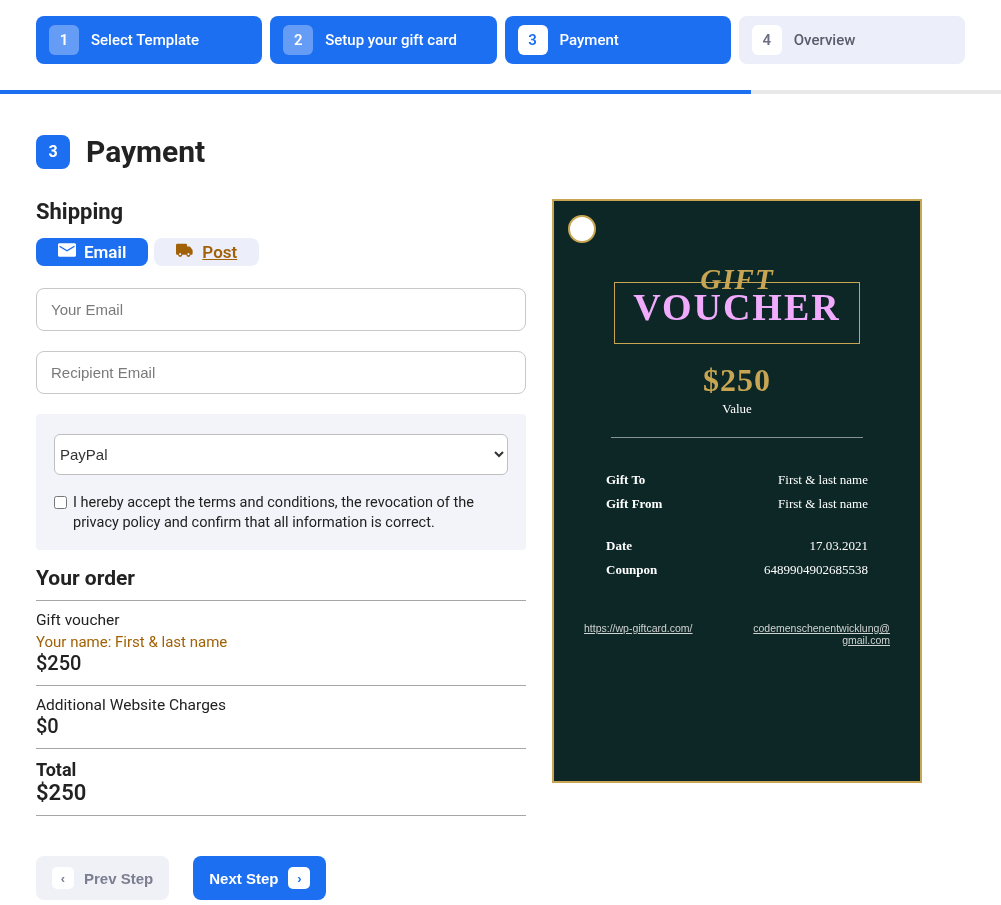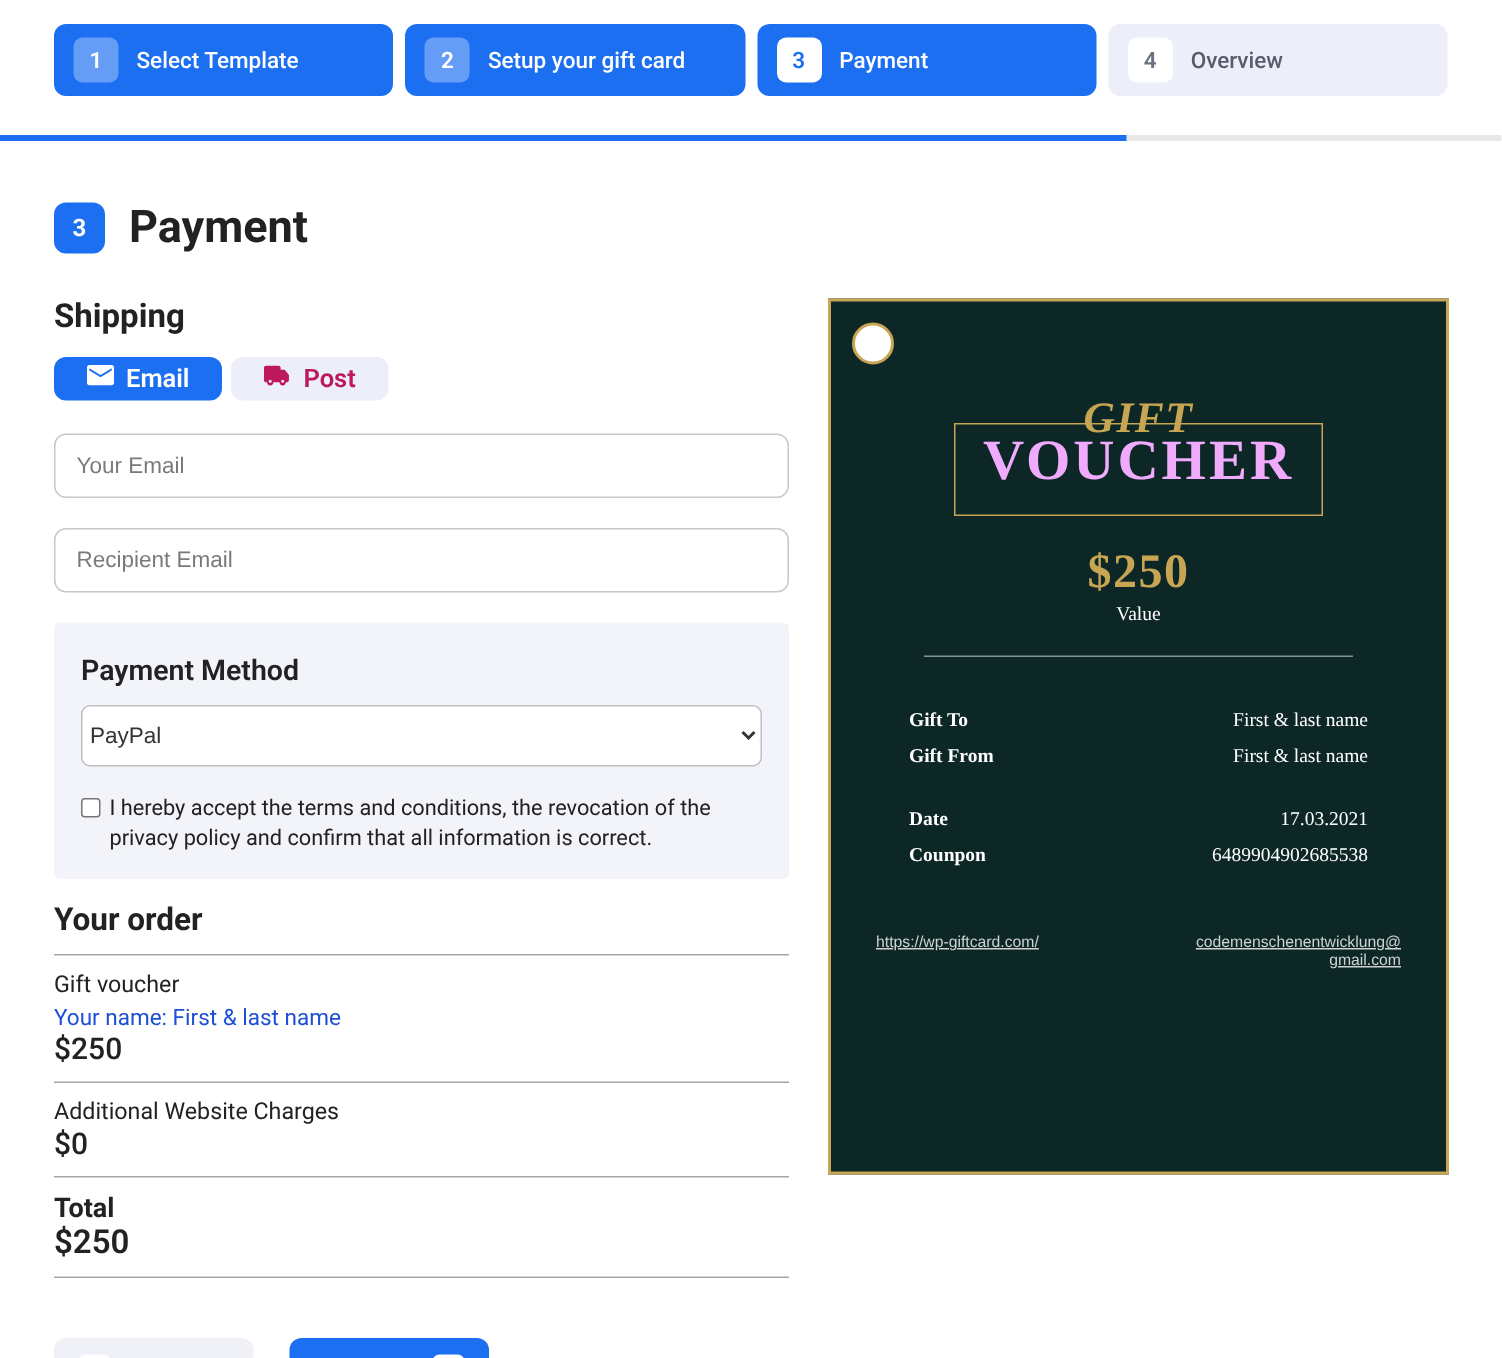--- a/index.html
+++ b/index.html
@@ -78,21 +78,21 @@
       font-size: 22px; font-weight: 700; color: #222; margin-bottom: 14px;
     }
 
     
     .ship-tabs { display: flex; margin-bottom: 22px; }
     .ship-tab {
       padding: 4px 22px; border-radius: 8px; display: flex; align-items: center; gap: 8px;
       font-size: 17px; font-weight: 600; cursor: pointer;
     }
     .ship-tab.active { background: #1d6ff2; color: #fff; }
-    .ship-tab.inactive { background: #eceefa; color: #be185d; margin-left: 6px; }
+    .ship-tab.inactive { background: #eceefa; color: #a16207; margin-left: 6px; text-decoration: underline; }
     .ship-tab svg { width: 18px; height: 16px; }
 
     
     .input {
       width: 100%; padding: 12px 14px; border: 1px solid #c8c8c9;
       border-radius: 8px; font-size: 15px; color: #444; background: #fff;
       margin-bottom: 20px;
     }
     .input::placeholder { color: #7a7a7a; }
 
@@ -111,40 +111,40 @@
     .terms-row { display: flex; align-items: flex-start; gap: 6px; font-size: 14.5px; color: #222; line-height: 1.35; }
     .terms-row input { margin-top: 3px; cursor: pointer; }
 
     
     .order-title { font-size: 21px; font-weight: 700; color: #222; margin-top: 14px; margin-bottom: 4px; }
     .order-rule { border: none; border-top: 1px solid #a6a6a6; margin: 10px 0 10px 0; }
     .order-row { display: flex; justify-content: space-between; align-items: flex-start; font-size: 15.5px; color: #222; flex-direction: column; }
     .order-row.total { font-weight: 700; font-size: 18px; }
     .order-row .amt { font-size: 20px; font-weight: 500; }
     .order-row.total .amt { font-size: 22px; font-weight: 600; }
-    .sub { font-size: 15px; color: #1d4ed8; margin-top: 4px; }
+    .sub { font-size: 15px; color: #a16207; margin-top: 4px; }
 
     
     .nav-btns { display: flex; gap: 24px; margin-top: 40px; }
     .btn {
       display: flex; align-items: center; gap: 10px; padding: 11px 16px;
       border-radius: 8px; font-size: 15px; font-weight: 600; cursor: pointer;
       border: none;
     }
     .btn.prev { background: #f0f1f7; color: #7a7e90; }
     .btn.next { background: #1d6ff2; color: #fff; }
     .btn .chev {
       width: 22px; height: 22px; border-radius: 5px; background: #fff;
       display: flex; align-items: center; justify-content: center; color: #7a7e90; font-size: 13px;
     }
     .btn.next .chev { color: #1d6ff2; }
 
     
     .voucher {
-      width: 414px; height: 584px; background: #0d2726;
+      width: 370px; height: 584px; background: #0d2726;
       border: 2px solid #c7a552; color: #fff;
       display: flex; flex-direction: column; align-items: center;
       position: relative; padding: 20px 22px;
       font-family: Georgia, "Times New Roman", serif;
     }
     .voucher .hole {
       position: absolute; top: 14px; left: 14px;
       width: 28px; height: 28px; border-radius: 50%;
       background: #fff; border: 2px solid #c7a552;
     }
@@ -228,21 +228,20 @@
             </svg>
         </span>
         <span>Post</span>
       </div>
     </div>
 
     <input class="input" type="text" placeholder="Your Email" style="">
     <input class="input" type="text" placeholder="Recipient Email" style="">
 
     <div class="pm-panel">
-      <div class="pm-title">Payment Method</div>
       <select class="select">
         <option>PayPal</option>
       </select>
       <label class="terms-row">
         <input type="checkbox" style="">
         <span>I hereby accept the terms and conditions, the revocation of the privacy policy and confirm that all information is correct.</span>
       </label>
     </div>
 
     <div class="order-title">Your order</div>

